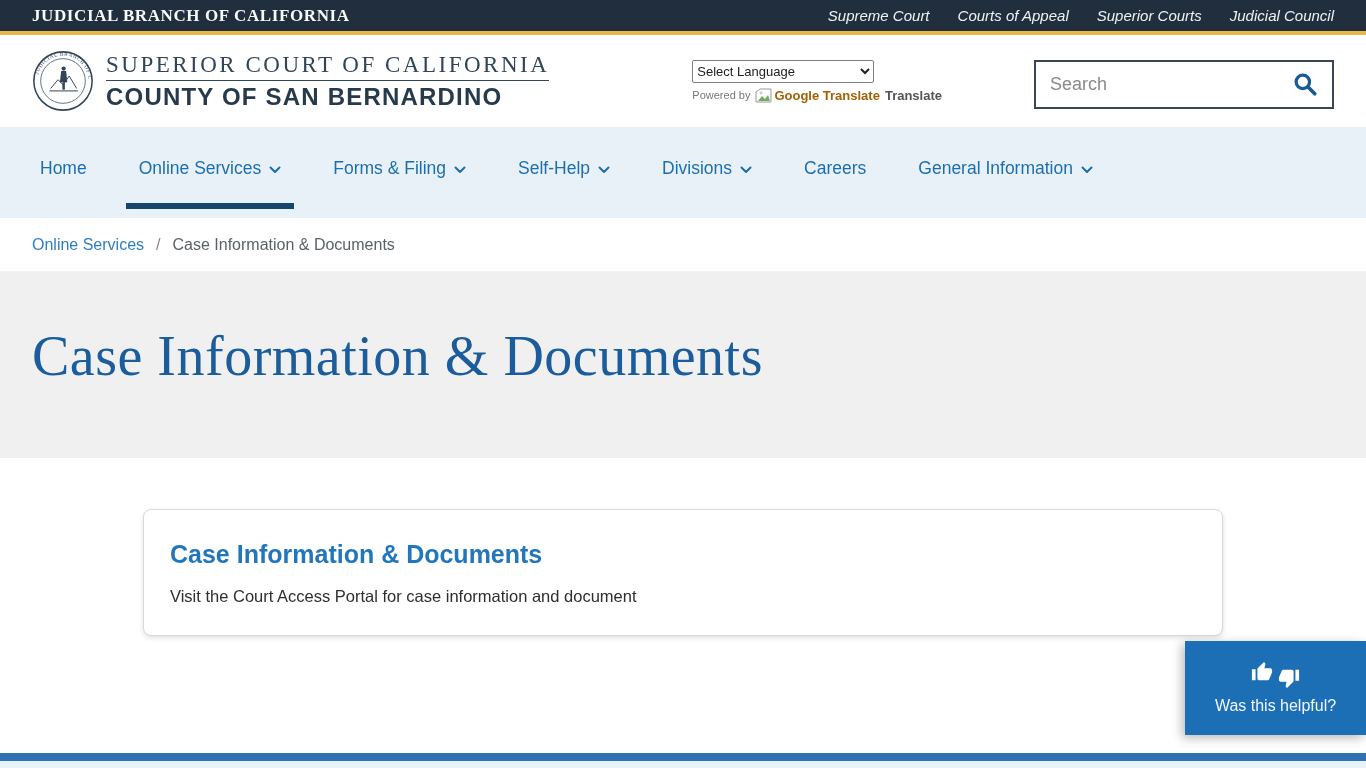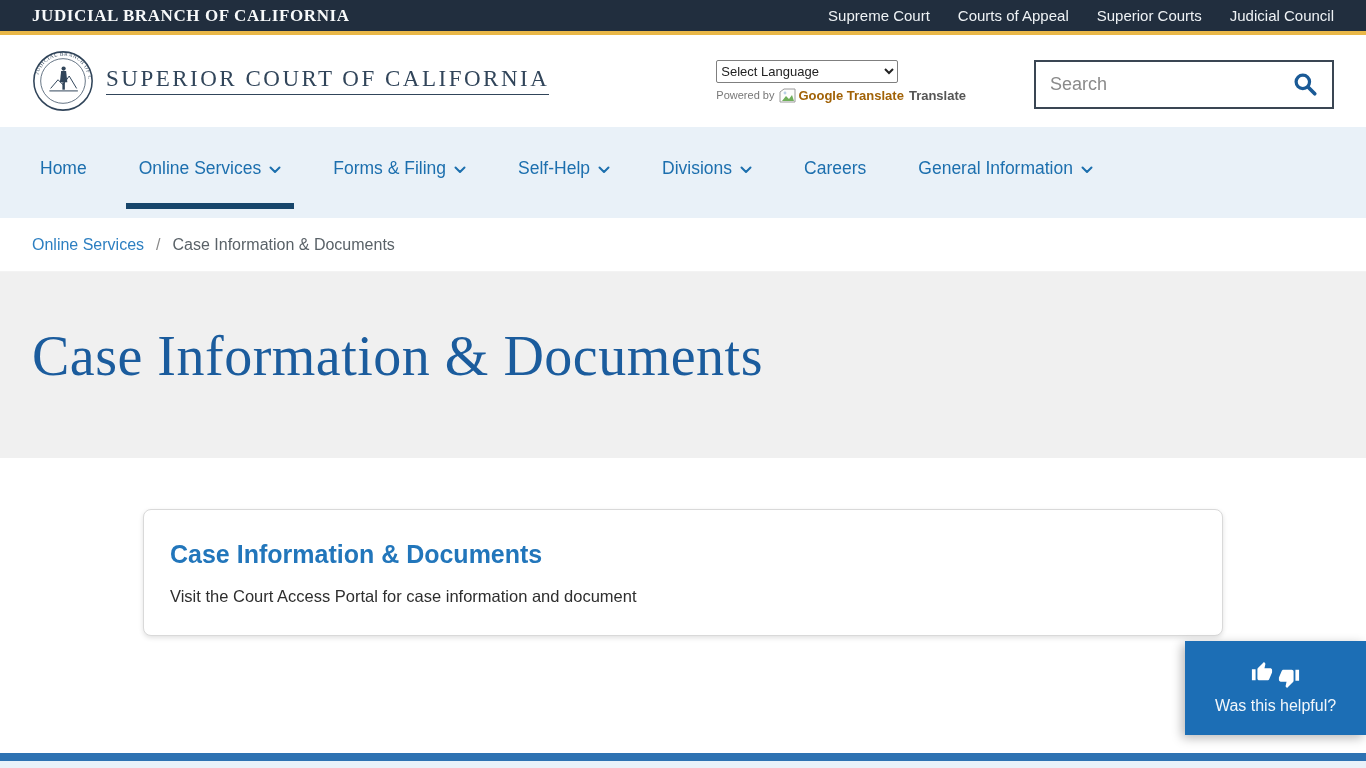--- a/index.html
+++ b/index.html
@@ -10,40 +10,40 @@
   
   .topbar {
     height: 35px; background: #212e3e; border-bottom: 4px solid #e9b747;
     display: flex; align-items: center; justify-content: space-between;
     padding: 0 32px 0 32px; color: #f4f6f8;
   }
   .topbar-title {
     font-family: "Liberation Serif", serif; font-size: 17px; font-weight: 700;
     letter-spacing: 0.6px; color: #f7f9fa;
   }
-  .top-links { display: flex; gap: 28px; }
+  .top-links { display: flex; gap: 28px; font-style: italic; }
   .top-link { font-size: 15px; color: #eef2f5; cursor: pointer; }
 
   
   .header {
     height: 92px; background: #fff; display: flex; align-items: center;
     padding: 0 32px;
   }
   .seal { width: 62px; height: 62px; flex: 0 0 auto; }
   .brand { margin-left: 12px; color: #2e4152; }
   .brand-line1 {
     font-family: "Liberation Serif", serif; font-size: 23px; letter-spacing: 2.5px;
     color: #31455a; white-space: nowrap;
   }
   .brand-divider { border: 0; border-top: 1.5px solid #31455a; margin: 2px 0 2px 0; }
   .brand-line2 {
     font-size: 24px; font-weight: 700; letter-spacing: 1.2px; color: #263a4c;
     white-space: nowrap;
   }
-  .header-right { margin-left: auto; display: flex; align-items: flex-start; gap: 68px; }
+  .header-right { margin-left: auto; display: flex; align-items: flex-start; gap: 92px; }
   .translate-block { padding-top: 6px; }
   .lang-select {
     width: 182px; height: 23px; font-size: 13px; color: #222;
     border: 1px solid #7f7f7f; border-radius: 2px; background: #fff;
   }
   .powered-row { display: flex; align-items: center; margin-top: 5px; white-space: nowrap; }
   .powered-by { font-size: 11px; color: #777; margin-right: 5px; }
   .gt-broken { width: 17px; height: 15px; margin-right: 2px; }
   .gt-name { font-size: 13px; font-weight: 700; color: #a16207; }
   .gt-translate { font-size: 13px; font-weight: 700; color: #555; margin-left: 5px; }
@@ -145,20 +145,21 @@
       </g>
       <g fill="#31455a">
         <circle cx="51" cy="30" r="3.4"></circle>
         <path d="M47 34 L55 34 L57 52 L45 52 Z"></path>
         <rect x="49" y="52" width="4" height="12"></rect>
       </g>
     </svg>
     <div class="brand">
       <div class="brand-line1">SUPERIOR COURT OF CALIFORNIA</div>
       <hr class="brand-divider">
+      <div class="brand-line2">COUNTY OF SAN BERNARDINO</div>
     </div>
 
     <div class="header-right">
       <div class="translate-block">
         <select class="lang-select">
           <option>Select Language</option>
         </select>
         <div class="powered-row">
           <span class="powered-by">Powered by</span>
           <svg class="gt-broken" viewBox="0 0 17 15">

